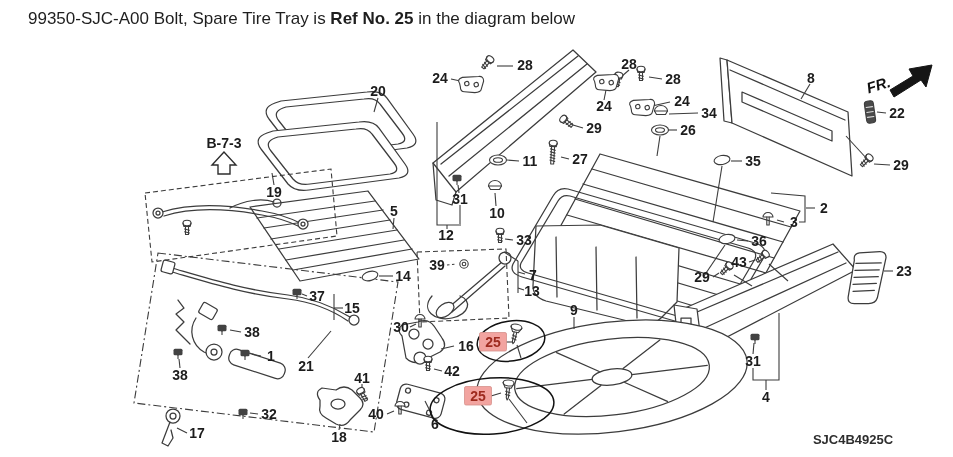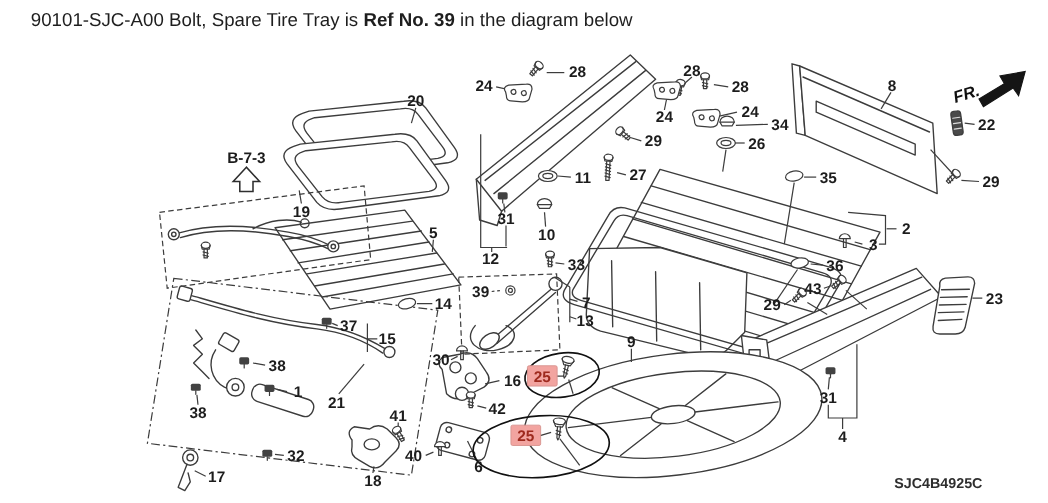--- a/index.html
+++ b/index.html
@@ -14,21 +14,21 @@
   .fr-text{font-size:15px;font-weight:bold;font-style:italic;fill:#101010;}
   .code-text{font-size:13px;font-weight:bold;fill:#2e2e2e;}
   .bold-label{font-size:14px;font-weight:bold;fill:#1c1c1c;}
   .part{stroke:#3c3c3c;stroke-width:1.25;fill:none;stroke-linejoin:round;stroke-linecap:round;}
   .part-fill{stroke:#3c3c3c;stroke-width:1.25;fill:#ffffff;stroke-linejoin:round;}
 </style>
 </head>
 <body>
 
 <div class="screen">
-  <div class="title"><span>90101-SJC-A00 Bolt, Spare Tire Tray is </span><b>Ref No. 39</b><span> in the diagram below</span></div>
+  <div class="title"><span>99350-SJC-A00 Bolt, Spare Tire Tray is </span><b>Ref No. 25</b><span> in the diagram below</span></div>
 
   <svg id="diagram-svg" width="953" height="457" viewBox="0 0 953 457" xmlns="http://www.w3.org/2000/svg">
 
     <g>
       <path class="part-fill" d="M 281,101 L 367,92 Q 381,90 387,98 L 413,134 Q 421,145 407,148 L 317,160 Q 303,162 296,154 L 269,119 Q 261,108 275,103 Z"></path>
       <path class="part" d="M 286,107 L 364,99 Q 375,97 380,104 L 402,133 Q 409,142 398,144 L 318,154 Q 307,156 301,149 L 279,121 Q 272,112 283,108 Z"></path>
     </g>
     <g>
       <path class="part-fill" d="M 273,131 L 359,122 Q 373,120 379,128 L 405,164 Q 413,175 399,178 L 309,190 Q 295,192 288,184 L 261,149 Q 253,138 267,133 Z"></path>
       <path class="part" d="M 278,137 L 356,129 Q 367,127 372,134 L 394,163 Q 401,172 390,174 L 310,184 Q 299,186 293,179 L 271,151 Q 264,142 275,138 Z"></path>

